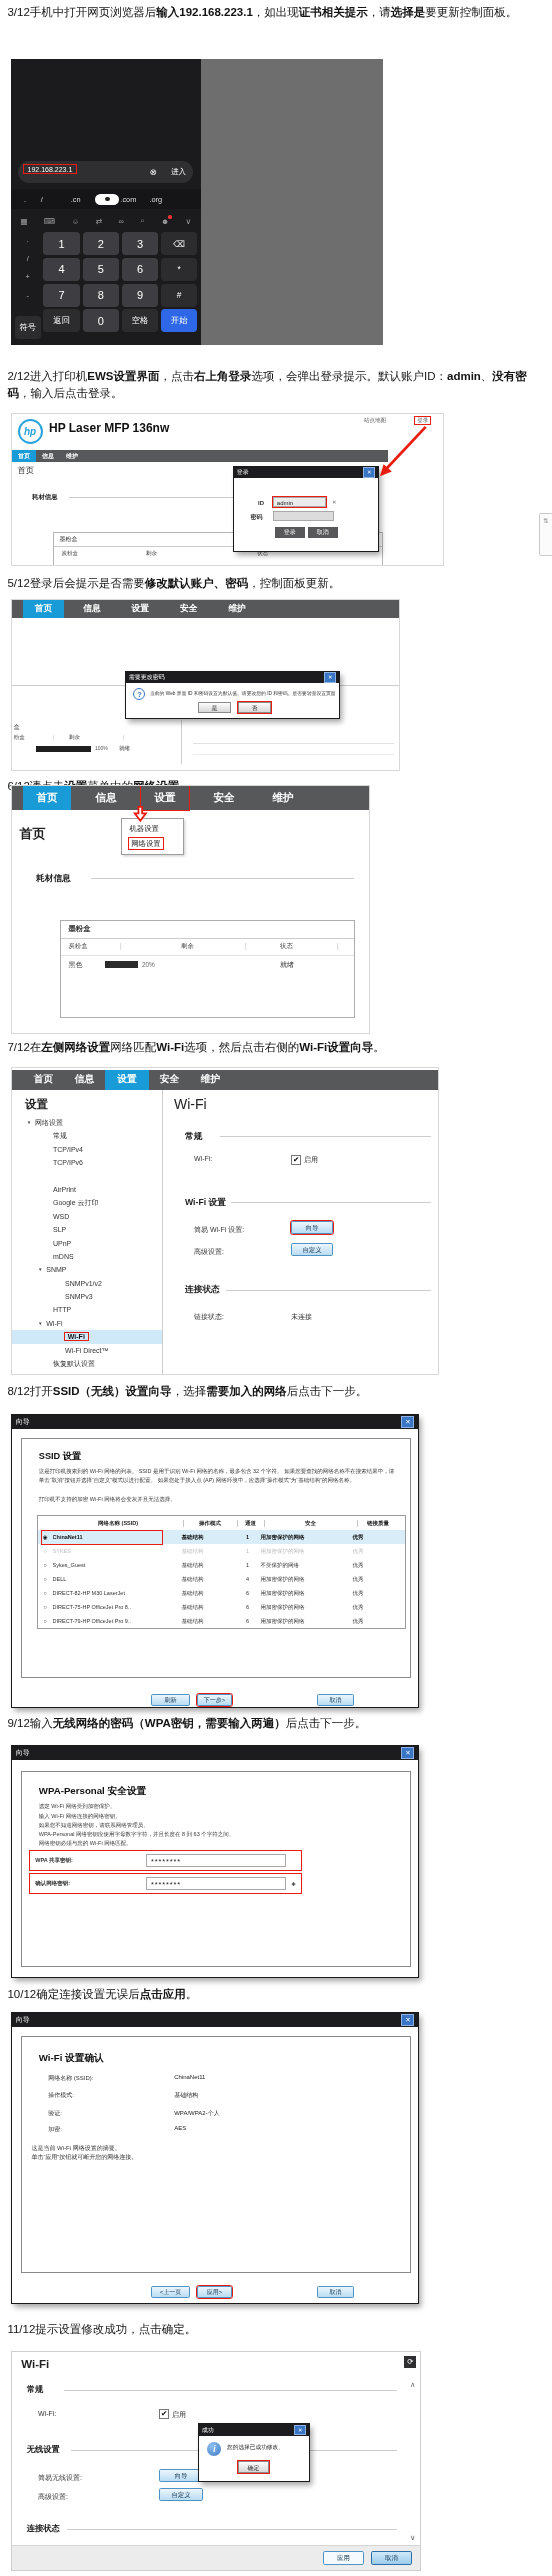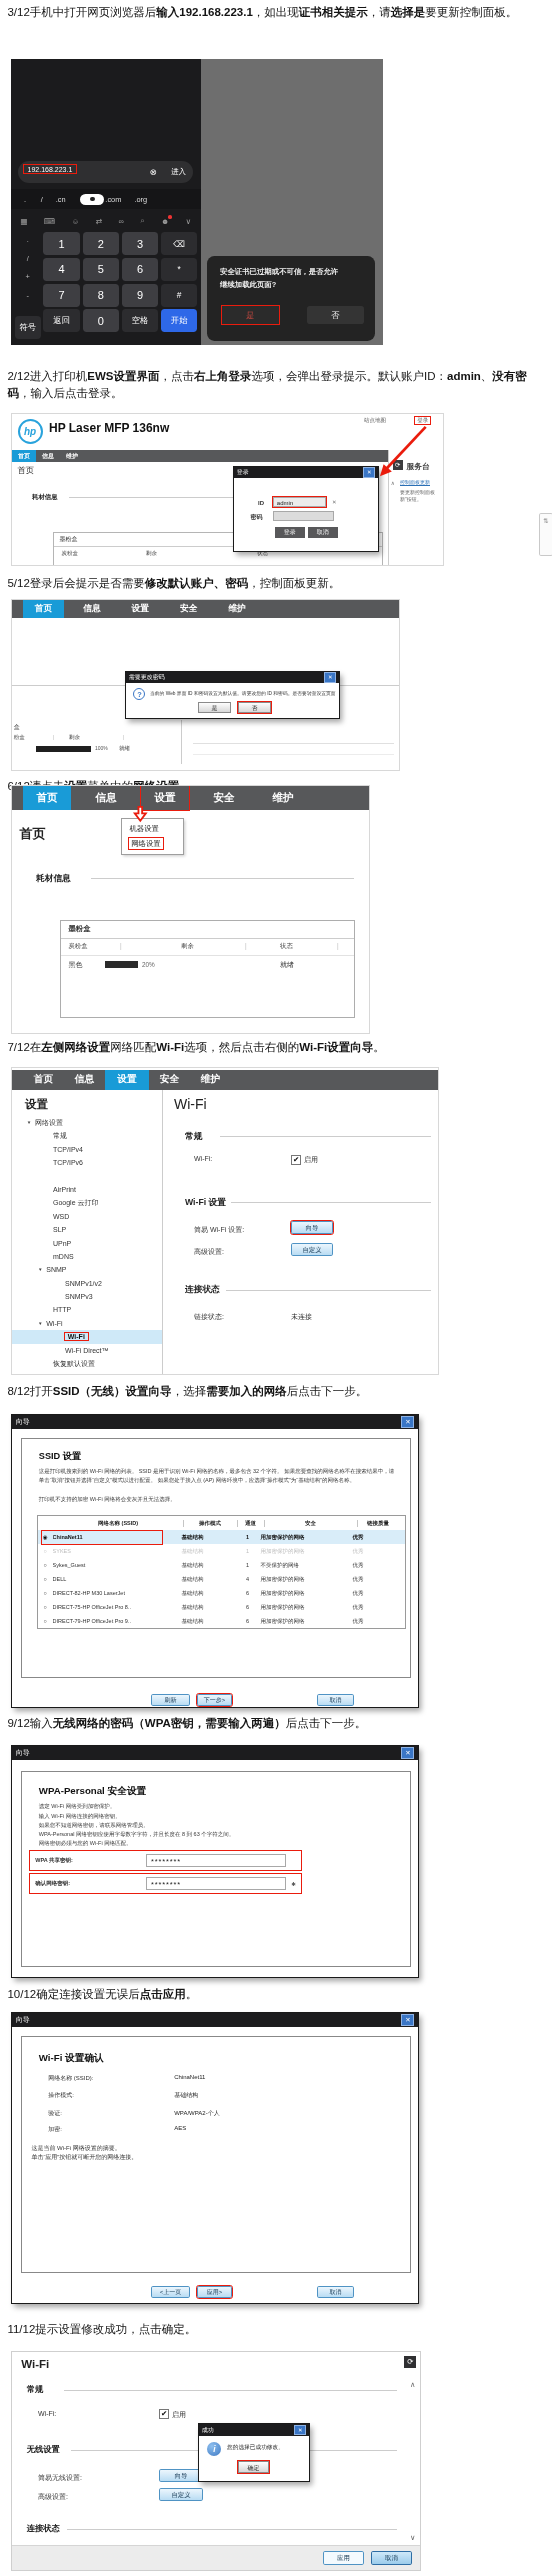--- a/index.html
+++ b/index.html
@@ -69,21 +69,21 @@
 <div class="shot" style="left:11px;top:59px;width:372px;height:286px">
   <div class="phone">
     <div class="urlbar">
       <span class="abs rbx" style="left:5.5px;top:3.7px;padding:0.9px 3.7px;font-size:7px">192.168.223.1</span>
       <span class="abs" style="right:37px;top:5.5px;font-size:8.3px">⊗</span>
       <span class="abs" style="right:7.4px;top:6.4px;font-size:7.4px">进入</span>
     </div>
     <div class="sugg">
       <span style="margin-left:13px">.</span>
       <span style="margin-left:14.7px">/</span>
-      <span style="margin-left:13px">.cn</span>
+      <span style="margin-left:28px">.cn</span>
       <span style="margin-left:14.7px;width:24px;height:11px;background:#fff;border-radius:6.4px;display:inline-flex;align-items:center;justify-content:center">
           <span style="width:4.6px;height:4.6px;background:#222;border-radius:50%"></span>
         </span>
       <span style="margin-left:1px">.com</span>
       <span style="margin-left:13px">.org</span>
     </div>
     <div class="icr">
       <span>▦</span>
       <span>⌨</span>
       <span>☺</span>
@@ -116,26 +116,20 @@
         <div class="key">9</div>
         <div class="key sp">#</div>
         <div class="key sp">返回</div>
         <div class="key">0</div>
         <div class="key sp">空格</div>
         <div class="key go">开始</div>
       </div>
     </div>
   </div>
   <div class="pgray"></div>
-  <div class="certdlg">
-    <div class="abs" style="left:13px;top:11px;font-size:7.4px;font-weight:bold">安全证书已过期或不可信，是否允许</div>
-    <div class="abs" style="left:13px;top:24px;font-size:7.4px;font-weight:bold">继续加载此页面?</div>
-    <div class="abs rbx" style="left:14.7px;top:50px;width:57px;height:18.4px;background:#2b2b2b;color:#cf4a41;font-size:8.3px;display:flex;align-items:center;justify-content:center">是</div>
-    <div class="abs" style="right:11px;top:50px;width:57px;height:18.4px;background:#343434;border-radius:2.8px;color:#eee;font-size:8.3px;display:flex;align-items:center;justify-content:center">否</div>
-  </div>
 </div>
 
 <div class="stx" style="top:368px"><span>2/12进入打印机</span><b>EWS设置界面</b><span>，点击</span><b>右上角登录</b><span>选项，会弹出登录提示。默认账户ID：</span><b>admin</b><span>、</span><b>没有密码</b><span>，输入后点击登录。</span></div>
 
 <div class="shot b1" style="left:11px;top:413px;width:431px;height:151px">
   <div class="abs" style="left:5.5px;top:4.6px;width:25px;height:25px;border:2.8px solid #29a3dc;border-radius:50%;color:#29a3dc;font-weight:bold;font-style:italic;font-size:10px;display:flex;align-items:center;justify-content:center;box-sizing:border-box">hp</div>
   <div class="abs" style="left:37px;top:7.4px;font-size:12px;font-weight:bold;color:#111">HP Laser MFP 136nw</div>
   <div class="abs" style="right:57px;top:2.8px;font-size:5.5px;color:#555">站点地图</div>
   <div class="abs rbx" style="right:13px;top:2.8px;font-size:5.5px;color:#555;padding:0 1.8px">登录</div>
   <div class="tb" style="top:36px;height:12px;right:55px">
@@ -147,28 +141,20 @@
   <div class="sec" style="left:20px;top:79px;font-size:6.4px">耗材信息</div>
   <div class="hl" style="left:57px;top:83px;width:304px"></div>
   <div class="abs" style="left:41px;top:118px;width:328px;height:37px;border:0.9px solid #b5b5b5">
     <div class="abs" style="left:5.5px;top:1.8px;font-size:6px;color:#333">墨粉盒</div>
     <div class="hl" style="left:0;top:13px;width:328px"></div>
     <div class="abs" style="left:7.4px;top:16.6px;font-size:5.5px;color:#444">炭粉盒</div>
     <div class="abs" style="left:92px;top:16.6px;font-size:5.5px;color:#444">剩余</div>
     <div class="abs" style="left:203px;top:16.6px;font-size:5.5px;color:#444">状态</div>
   </div>
 
-  <div class="abs" style="left:376px;top:36px;bottom:0;width:55px;border-left:0.9px solid #ccc">
-    <div class="abs" style="left:3.7px;top:10px;width:10px;height:10px;background:#3c3c3e;color:#fff;font-size:6.4px;text-align:center;line-height:10px">⟳</div>
-    <div class="abs" style="left:17.5px;top:11px;font-size:7.8px;font-weight:bold;color:#444">服务台</div>
-    <div class="abs" style="left:1.8px;top:29.5px;font-size:5.5px;color:#777">∧</div>
-    <div class="abs" style="left:11px;top:28.6px;font-size:5px;color:#2a6fb5;text-decoration:underline;white-space:nowrap">控制面板更新</div>
-    <div class="abs" style="left:11px;top:39px;font-size:5px;color:#666;white-space:nowrap">要更新控制面板</div>
-    <div class="abs" style="left:11px;top:46px;font-size:5px;color:#666;white-space:nowrap">新”按钮。</div>
-  </div>
 
   <div class="dg" style="left:221px;top:52px;width:146px;height:86px">
     <div class="dtb" style="height:11px;font-size:6px">
         <span>登录</span>
         <span class="dx" style="width:10px;height:8.3px;font-size:5.5px">✕</span>
       </div>
     <div class="abs" style="left:24px;top:33px;font-size:6px;color:#333;font-weight:bold">ID</div>
     <div class="fld rbx" style="left:39px;top:30px;width:53px;height:10px;background:#ececec;font-size:6px;line-height:10px;padding-left:2.8px">admin</div>
     <div class="abs" style="left:98px;top:32px;font-size:5.5px;color:#777">✕</div>
     <div class="abs" style="left:16.6px;top:46px;font-size:6px;color:#333;font-weight:bold">密码</div>

